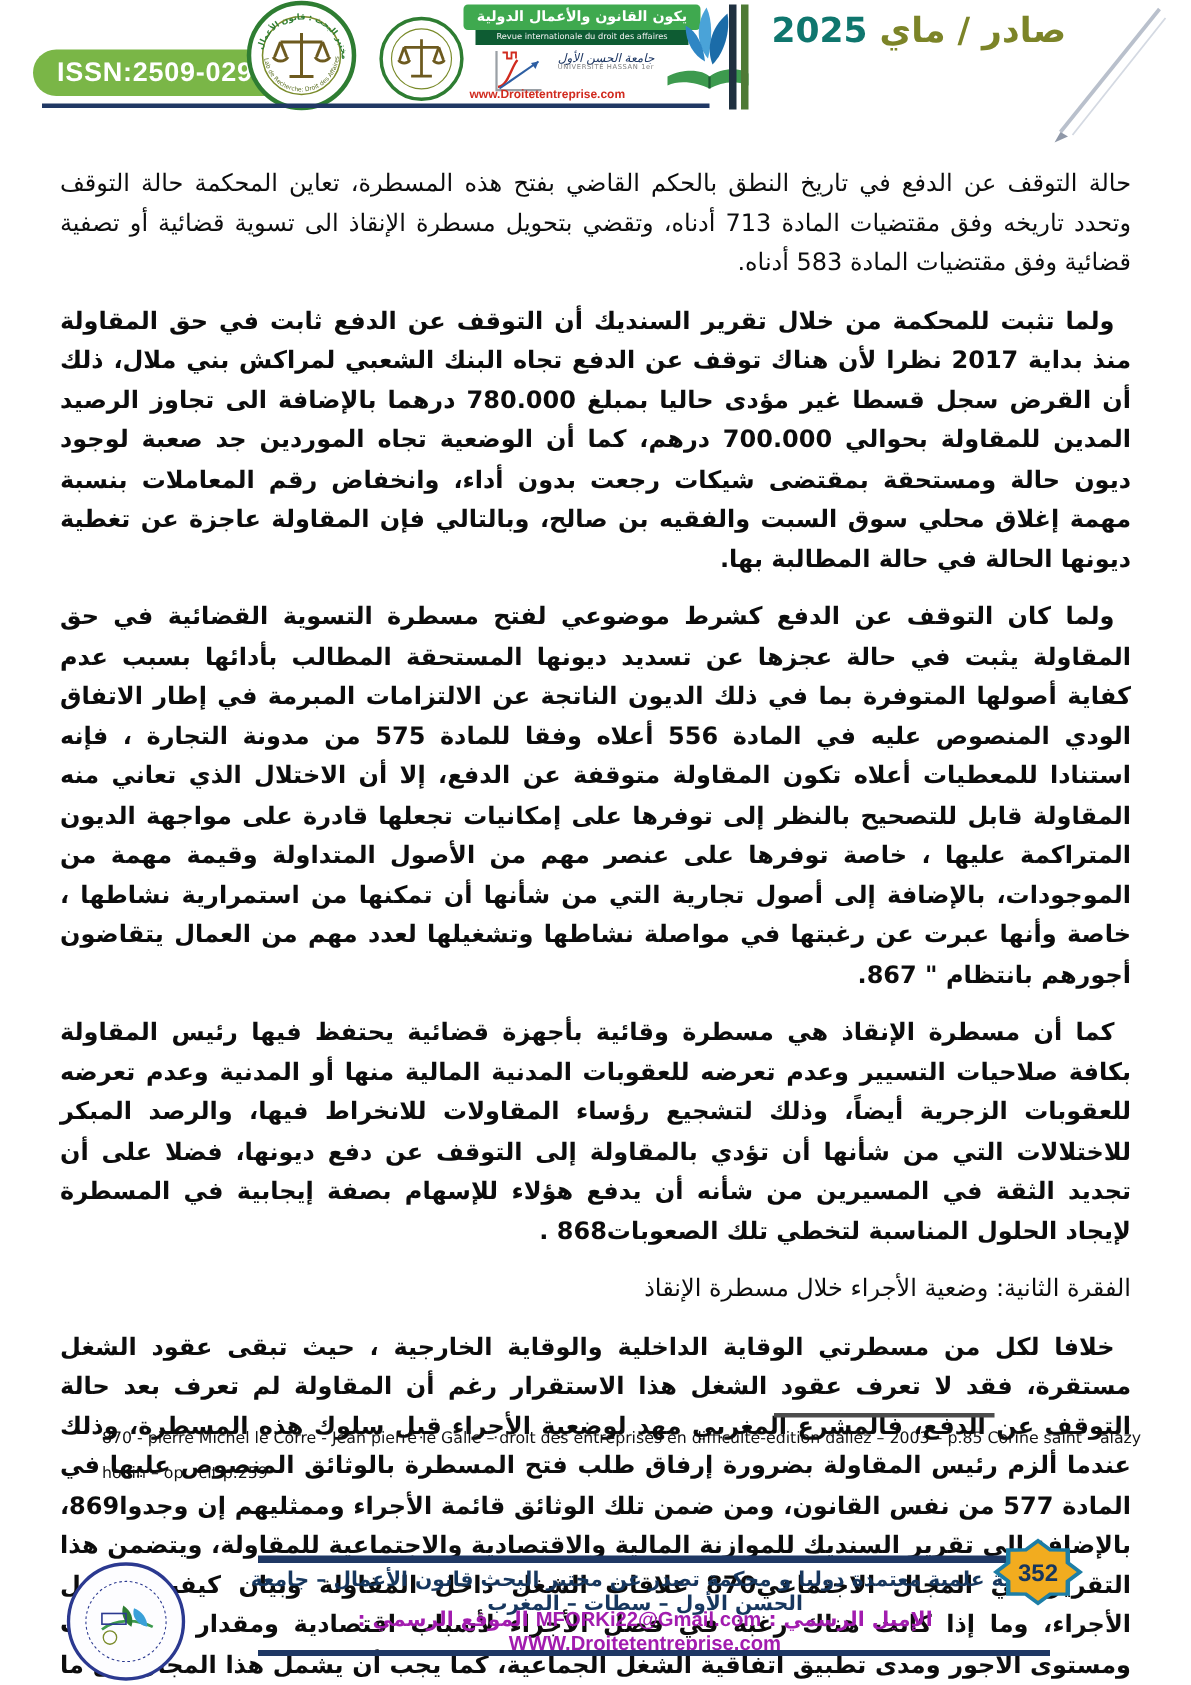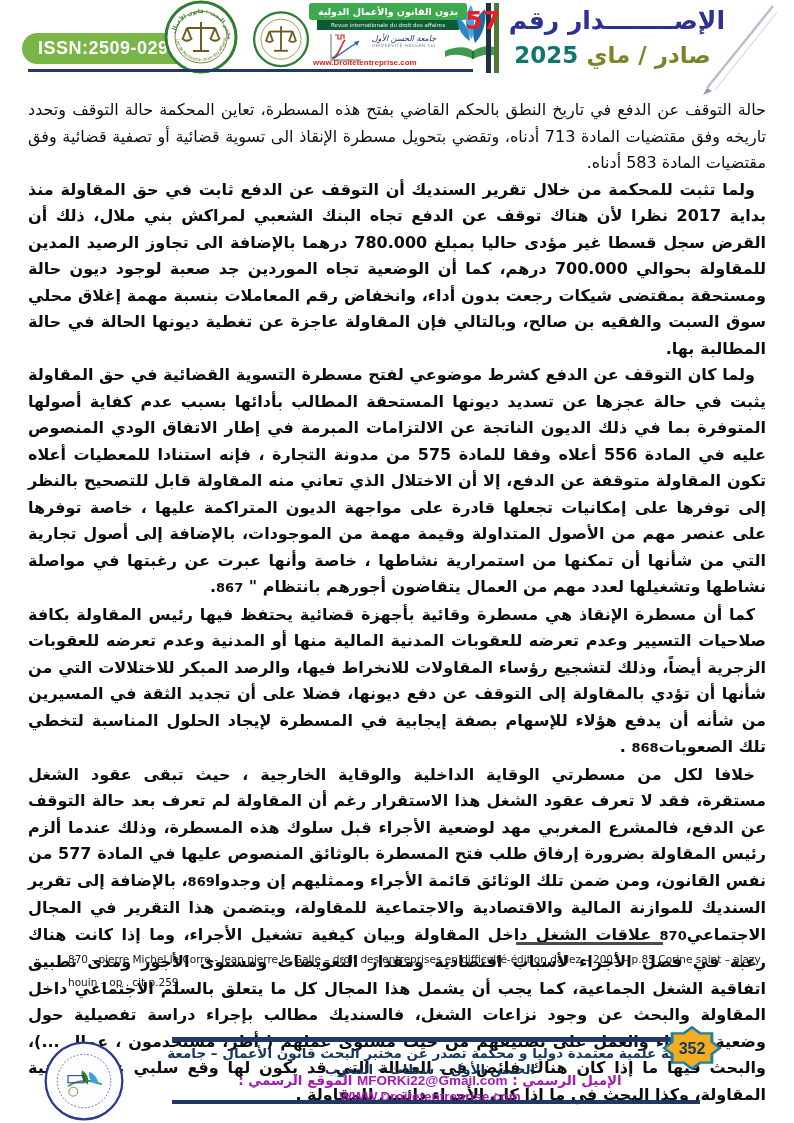--- a/index.html
+++ b/index.html
@@ -25,23 +25,23 @@
   .vbar-navy{position:absolute;left:486px;top:3px;width:5px;height:70px;background:#1f3040;}
   .vbar-green{position:absolute;left:494px;top:3px;width:5px;height:70px;background:#4e7a35;}
   .issue-block{position:absolute;left:500px;top:4px;width:225px;text-align:center;direction:rtl;}
   .issue-line{font-size:25px;font-weight:bold;color:#2e3192;line-height:34px;white-space:nowrap;}
   .issue-num{color:#ed1c24;}
   .date-line{font-size:23px;font-weight:bold;color:#7c8428;line-height:34px;white-space:nowrap;}
   .date-year{color:#0f766e;}
   
   .body-text{position:absolute;left:28px;top:97px;width:738px;direction:rtl;text-align:justify;
      font-size:16px;line-height:26.5px;color:#0d0d0d;}
-  .body-text p{margin:0;}
+  .body-text p{margin:12px;}
   .body-text p.indent{text-indent:11px;font-weight:bold;}
-  .fnref{font-size:13px;}
+  .fnref{font-size:16px;}
   
   .fnsep{position:absolute;left:516px;top:942px;width:147px;height:2.5px;background:#4d4d4d;}
   .footnotes{position:absolute;left:28px;top:948px;width:738px;}
   .footnotes p{margin:0;font-size:11.5px;line-height:23px;color:#111;}
   .footnotes p.rtl{direction:rtl;text-align:right;}
   .footnotes p.ltr{direction:ltr;text-align:left;font-size:10.5px;padding-left:40px;}
   
   .fbar-top{position:absolute;left:172px;top:1037px;width:528px;height:5px;background:#1f3864;}
   .fbar-bottom{position:absolute;left:172px;top:1100px;width:528px;height:4px;background:#1f3864;}
   .ftext1{position:absolute;left:150px;top:1045px;width:560px;text-align:center;direction:rtl;
@@ -97,21 +97,21 @@
           <line x1="24" y1="27" x2="28" y2="38"></line>
         <line x1="54" y1="27" x2="50" y2="38"></line>
           <line x1="54" y1="27" x2="58" y2="38"></line>
         <path d="M 19 38 A 6 6 0 0 0 29 38"></path>
         <path d="M 49 38 A 6 6 0 0 0 59 38"></path>
         <line x1="30" y1="52" x2="48" y2="52"></line>
       </g>
     </svg>
 
     <div class="journal-logo">
-      <div class="jbanner">بدون القانون والأعمال الدولية</div>
+      <div class="jbanner">يكون القانون والأعمال الدولية</div>
       <div class="jsub">Revue internationale du droit des affaires</div>
       <svg style="position:absolute;left:24px;top:29px" width="38" height="32" viewBox="0 0 38 32">
         <polyline points="4,2 4,28 34,28" fill="none" stroke="#9aa0a6" stroke-width="1.5"></polyline>
         <path d="M 5 26 C 12 25 14 12 18 8" fill="none" stroke="#d12b1f" stroke-width="1.6"></path>
         <line x1="6" y1="27" x2="32" y2="9" stroke="#2e5fa3" stroke-width="1.4"></line>
         <polygon points="32,9 27,10 30,14" fill="#2e5fa3"></polygon>
         <path d="M 8 3 h3 v4 h3 v-4 h3 v4" stroke="#d12b1f" stroke-width="1.2" fill="none"></path>
       </svg>
       <div class="juni">
         <div class="ar">جامعة الحسن الأول</div>
@@ -125,42 +125,39 @@
         <line x1="32" y1="48" x2="32" y2="56" stroke="#1e5c33" stroke-width="1.5"></line>
       </svg>
       <div class="jurl">www.Droitetentreprise.com</div>
     </div>
 
     <div class="hdr-line"></div>
     <div class="vbar-navy"></div>
     <div class="vbar-green"></div>
 
     <div class="issue-block">
-      <div class="issue-line">
-        <span>الإصــــــــدار رقم</span>
-        <span class="issue-num">57</span>
-      </div>
       <div class="date-line">
         <span>صادر / ماي</span>
         <span class="date-year">2025</span>
       </div>
     </div>
 
     <svg class="quill" width="100" height="95" viewBox="0 0 100 95">
       <line x1="88" y1="4" x2="22" y2="86" stroke="#b9c0cc" stroke-width="2.5"></line>
       <line x1="92" y1="10" x2="30" y2="88" stroke="#d4d9e2" stroke-width="1.2"></line>
       <polygon points="22,86 18,93 27,89" fill="#8f98a8"></polygon>
     </svg>
   </div>
 
   <div class="body-text" id="body-container">
       <p>حالة التوقف عن الدفع في تاريخ النطق بالحكم القاضي بفتح هذه المسطرة، تعاين المحكمة حالة التوقف وتحدد تاريخه وفق مقتضيات المادة 713 أدناه، وتقضي بتحويل مسطرة الإنقاذ الى تسوية قضائية أو تصفية قضائية وفق مقتضيات المادة 583 أدناه.</p>
       <p class="indent">ولما تثبت للمحكمة من خلال تقرير السنديك أن التوقف عن الدفع ثابت في حق المقاولة منذ بداية 2017 نظرا لأن هناك توقف عن الدفع تجاه البنك الشعبي لمراكش بني ملال، ذلك أن القرض سجل قسطا غير مؤدى حاليا بمبلغ 780.000 درهما بالإضافة الى تجاوز الرصيد المدين للمقاولة بحوالي 700.000 درهم، كما أن الوضعية تجاه الموردين جد صعبة  لوجود ديون حالة ومستحقة بمقتضى شيكات رجعت بدون أداء، وانخفاض رقم المعاملات بنسبة مهمة  إغلاق محلي سوق السبت والفقيه بن صالح، وبالتالي فإن المقاولة عاجزة عن تغطية ديونها الحالة في حالة المطالبة بها.</p>
       <p class="indent">ولما كان التوقف عن الدفع كشرط موضوعي لفتح مسطرة التسوية القضائية في حق المقاولة يثبت في حالة عجزها عن تسديد ديونها المستحقة المطالب بأدائها بسبب عدم كفاية أصولها المتوفرة بما في ذلك الديون الناتجة عن الالتزامات المبرمة في إطار الاتفاق الودي المنصوص عليه في المادة 556 أعلاه وفقا للمادة 575 من مدونة التجارة ، فإنه استنادا للمعطيات أعلاه تكون المقاولة متوقفة عن الدفع، إلا أن الاختلال الذي تعاني منه المقاولة قابل للتصحيح بالنظر إلى توفرها على إمكانيات تجعلها قادرة على مواجهة الديون المتراكمة عليها ، خاصة توفرها على عنصر مهم من الأصول المتداولة وقيمة مهمة من الموجودات، بالإضافة إلى أصول تجارية التي من شأنها أن تمكنها من استمرارية نشاطها ، خاصة وأنها عبرت عن رغبتها في مواصلة نشاطها وتشغيلها لعدد مهم من العمال يتقاضون أجورهم بانتظام " <span class="fnref">867</span>.</p>
       <p class="indent">كما أن مسطرة الإنقاذ هي مسطرة وقائية بأجهزة قضائية يحتفظ فيها رئيس المقاولة بكافة صلاحيات التسيير وعدم تعرضه للعقوبات المدنية المالية منها أو المدنية وعدم تعرضه للعقوبات الزجرية أيضاً، وذلك لتشجيع رؤساء المقاولات للانخراط فيها، والرصد المبكر للاختلالات التي من شأنها أن تؤدي بالمقاولة إلى التوقف عن دفع ديونها، فضلا على أن تجديد الثقة في المسيرين من شأنه أن يدفع هؤلاء للإسهام بصفة إيجابية في المسطرة لإيجاد الحلول المناسبة لتخطي تلك الصعوبات<span class="fnref">868</span> .</p>
+      <p>الفقرة الثانية: وضعية الأجراء خلال مسطرة الإنقاذ</p>
       <p class="indent">خلافا لكل من مسطرتي الوقاية الداخلية والوقاية الخارجية ، حيث تبقى عقود الشغل مستقرة، فقد لا تعرف عقود الشغل هذا الاستقرار رغم أن المقاولة لم تعرف بعد حالة التوقف عن الدفع، فالمشرع المغربي مهد لوضعية الأجراء قبل سلوك هذه المسطرة، وذلك عندما ألزم رئيس المقاولة بضرورة إرفاق طلب فتح المسطرة بالوثائق المنصوص عليها في المادة 577 من نفس القانون، ومن ضمن تلك الوثائق قائمة الأجراء وممثليهم إن وجدوا<span class="fnref">869</span>، بالإضافة إلى تقرير السنديك  للموازنة المالية والاقتصادية والاجتماعية للمقاولة، ويتضمن هذا التقرير في المجال الاجتماعي<span class="fnref">870</span> علاقات الشغل داخل المقاولة وبيان كيفية تشغيل الأجراء، وما إذا كانت هناك رغبة في فصل الأجراء لأسباب اقتصادية ومقدار التعويضات ومستوى الأجور ومدى تطبيق اتفاقية الشغل الجماعية، كما  يجب أن يشمل هذا المجال كل ما يتعلق بالسلم الاجتماعي داخل المقاولة والبحث عن وجود نزاعات الشغل، فالسنديك مطالب بإجراء دراسة تفصيلية حول وضعية الأجراء والعمل على تصنيفهم من حيث مستوى عملهم ( أطر، مستخدمون ، عمال ...)، والبحث فيها ما إذا كان هناك فائض في العمالة التي قد يكون لها وقع سلبي على ميزانية المقاولة، وكذا البحث في ما إذا كان الأجراء دائنين للمقاولة .</p>
     </div>
 
   <div class="fnsep"></div>
   <div class="footnotes" id="footnotes-list">
       <p class="ltr" dir="ltr">870 - pierre Michel le Corre - Jean pierre le Galle – droit des entreprises en difficulté-édition dallez – 2003 – p.85 Corine saint – alazy  houin – op . cit p.259</p>
     </div>
 
   <div>
     <div class="fbar-top"></div>

